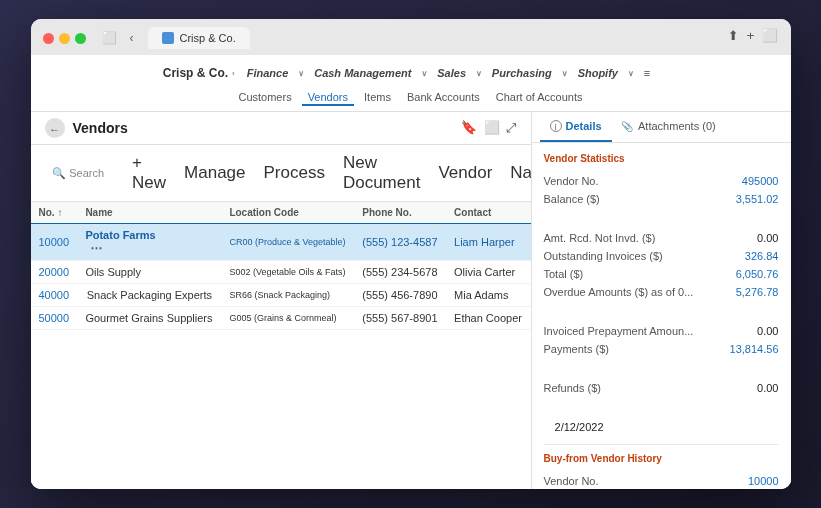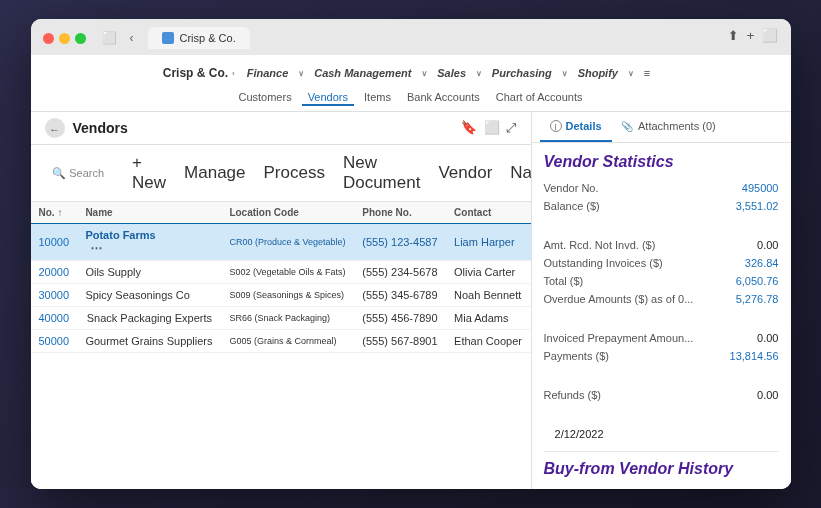--- a/index.html
+++ b/index.html
@@ -306,25 +306,24 @@
       color: #1a6fba;
       border-bottom: 2px solid #1a6fba;
       font-weight: 600;
     }
     .panel-content {
       flex: 1;
       overflow-y: auto;
       padding: 10px 12px;
     }
     .panel-section-title {
-      font-size: 16px;
+      font-size: 10px;
       font-weight: 700;
-      color: #4c1d95;
+      color: #c2410c;
       margin-bottom: 8px;
-      font-style: italic;
     }
     .stat-row {
       display: flex;
       justify-content: space-between;
       align-items: baseline;
       padding: 3px 0;
       font-size: 11px;
     }
     .stat-label {
       color: #555;
@@ -487,27 +486,20 @@
                   <td>Liam Harper</td>
                 </tr>
                 <tr>
                   <td style="color: rgb(26, 111, 186); font-weight: 500;">20000</td>
                   <td style="font-weight: normal;"><span>Oils Supply</span></td>
                   <td class="location-code">S002 (Vegetable Oils &amp; Fats)</td>
                   <td>(555) 234-5678</td>
                   <td>Olivia Carter</td>
                 </tr>
                 <tr>
-                  <td style="color: rgb(26, 111, 186); font-weight: 500;">30000</td>
-                  <td style="font-weight: normal;"><span>Spicy Seasonings Co</span></td>
-                  <td class="location-code">S009 (Seasonings &amp; Spices)</td>
-                  <td>(555) 345-6789</td>
-                  <td>Noah Bennett</td>
-                </tr>
-                <tr>
                   <td style="color: rgb(26, 111, 186); font-weight: 500;">40000</td>
                   <td style="font-weight: normal; text-align: center;"><span>Snack Packaging Experts</span></td>
                   <td class="location-code">SR66 (Snack Packaging)</td>
                   <td>(555) 456-7890</td>
                   <td>Mia Adams</td>
                 </tr>
                 <tr>
                   <td style="color: rgb(26, 111, 186); font-weight: 500;">50000</td>
                   <td style="font-weight: normal;"><span>Gourmet Grains Suppliers</span></td>
                   <td class="location-code">G005 (Grains &amp; Cornmeal)</td>

